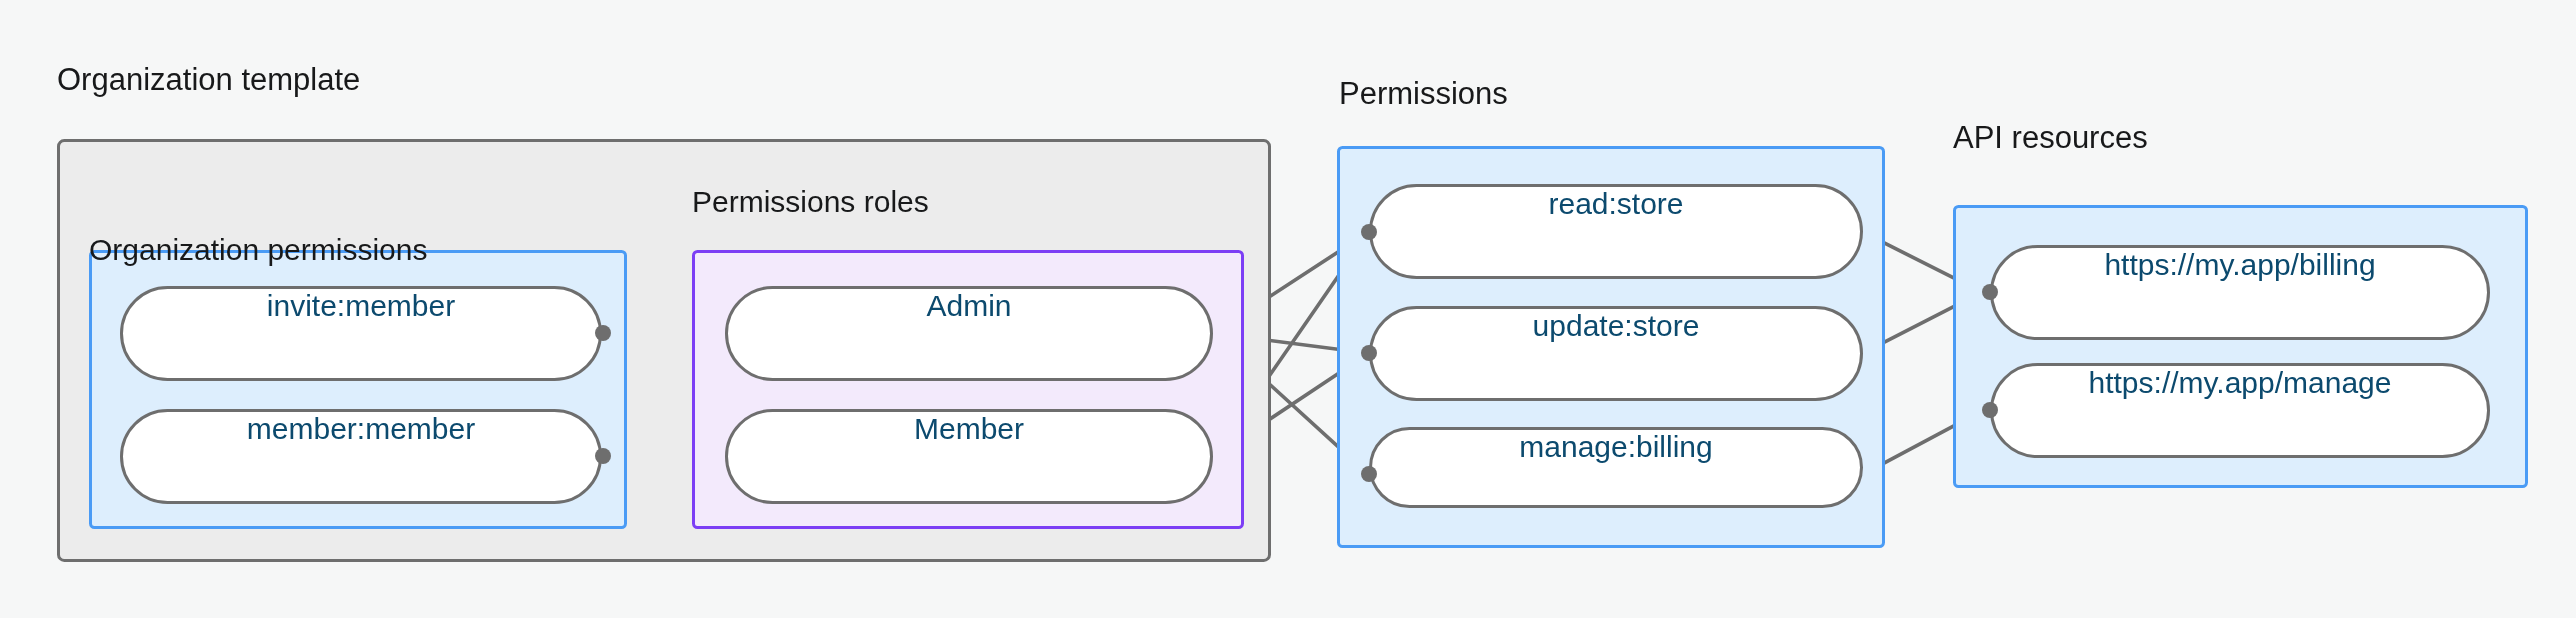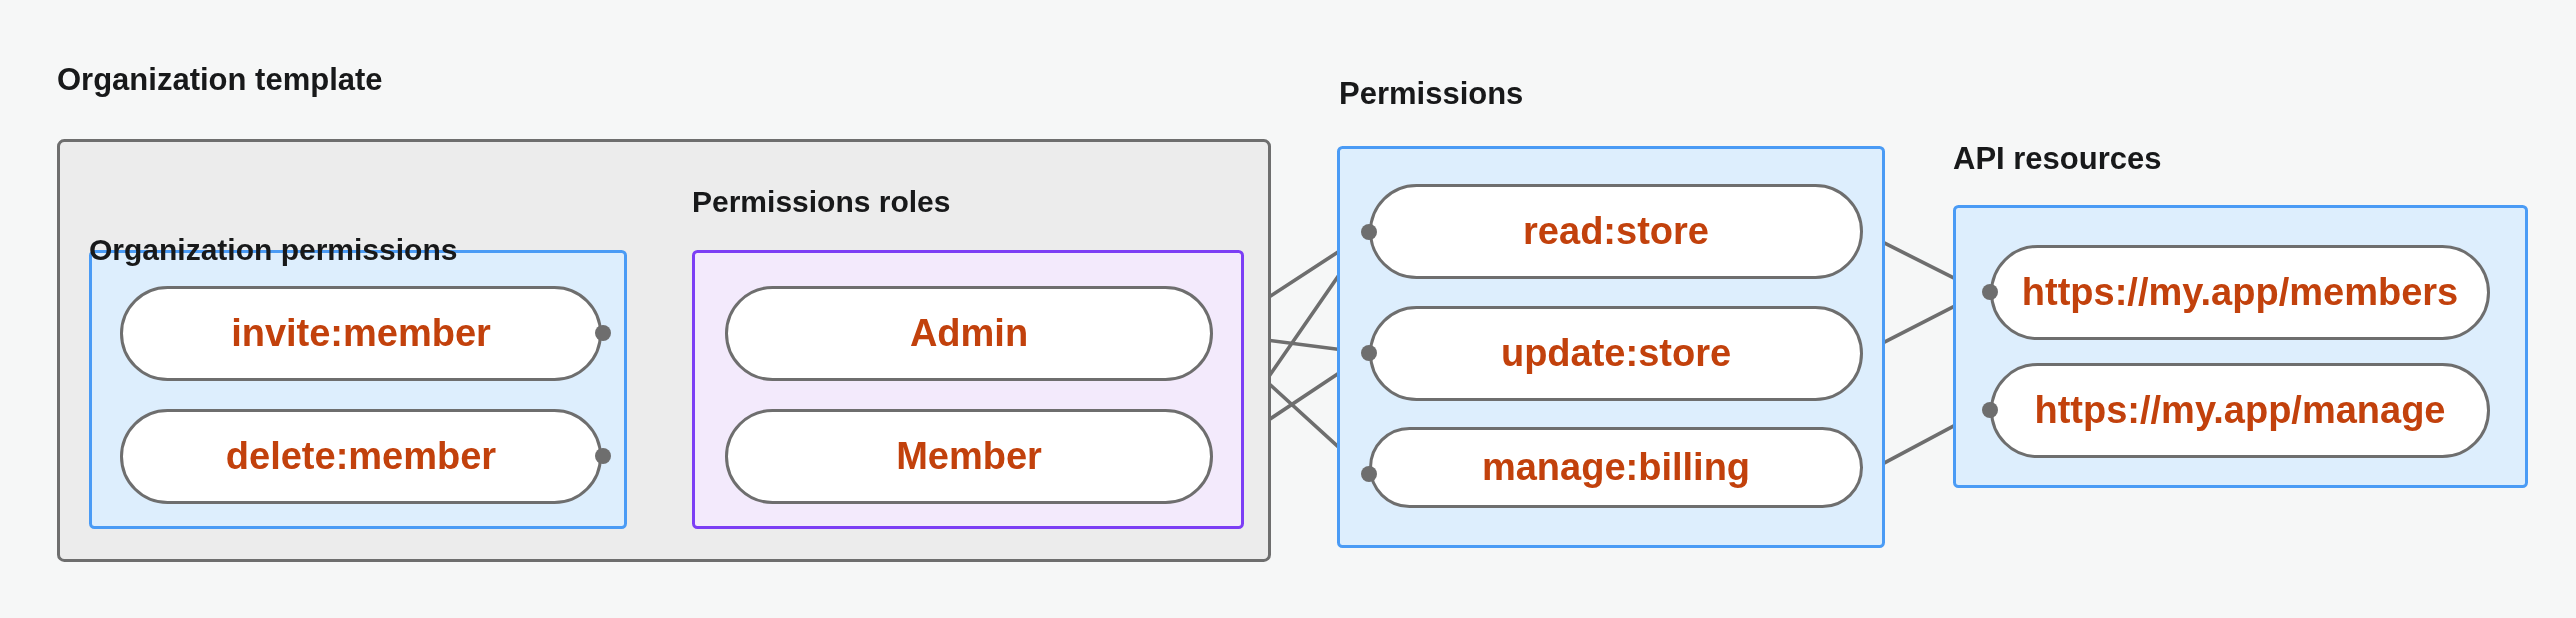--- a/index.html
+++ b/index.html
@@ -11,21 +11,20 @@
   body {
     font-family: "Liberation Sans", sans-serif;
     -webkit-font-smoothing: antialiased;
   }
   #canvas {
     position: relative;
     width: 2576px;
     height: 619px;
     background: #f6f7f7;
     overflow: hidden;
-    font-weight: bold;
   }
 
   
   #edges {
     position: absolute;
     left: 0;
     top: 0;
     width: 2576px;
     height: 619px;
     pointer-events: none;
@@ -68,25 +67,25 @@
   }
 
   
   .node {
     position: absolute;
     box-sizing: border-box;
     background: #ffffff;
     border: 3.7px solid #6e6e6e;
     border-radius: 912px;
     display: flex;
-    align-items: center;
+    align-items: flex-start;
     justify-content: center;
     z-index: 4;
-    color: #c2410c;
-    font-size: 38px;
+    color: #0c4a6e;
+    font-size: 30px;
     white-space: nowrap;
   }
   .node-label {
     pointer-events: none;
   }
 
   
   .port {
     position: absolute;
     width: 16.4px;
@@ -137,21 +136,21 @@
   <div class="group-title inner" style="left:89px; top:187px;margin-top:48px;">Organization permissions</div>
 
   <div class="cluster blue" style="left:89px; top:250px; width:538px; height:279px;"></div>
 
   <div class="node" style="left:120px; top:286px; width:482px; height:95px;">
     <span class="node-label">invite:member</span>
   </div>
   <div class="port" style="left:595px; top:325px;"></div>
 
   <div class="node" style="left:120px; top:409px; width:482px; height:95px;">
-    <span class="node-label">delete:member</span>
+    <span class="node-label">member:member</span>
   </div>
   <div class="port" style="left:595px; top:448px;"></div>
 
   <div class="group-title inner" style="left:692px; top:187px;">Permissions roles</div>
 
   <div class="cluster purple" style="left:692px; top:250px; width:552px; height:279px;"></div>
 
   <div class="node" style="left:725px; top:409px; width:488px; height:95px;">
     <span class="node-label">Member</span>
   </div>
@@ -172,26 +171,26 @@
   <div class="node" style="left:1369px; top:306px; width:494px; height:95px;">
     <span class="node-label">update:store</span>
   </div>
   <div class="port" style="left:1361px; top:345px;"></div>
 
   <div class="node" style="left:1369px; top:427px; width:494px; height:81px;">
     <span class="node-label">manage:billing</span>
   </div>
   <div class="port" style="left:1361px; top:466px;"></div>
 
-  <div class="group-title" style="left:1953px; top:143px;">API resources</div>
+  <div class="group-title" style="left:1953px; top:122px;">API resources</div>
 
   <div class="cluster blue" style="left:1953px; top:205px; width:575px; height:283px;"></div>
 
   <div class="node" style="left:1990px; top:245px; width:500px; height:95px;">
-    <span class="node-label">https://my.app/members</span>
+    <span class="node-label">https://my.app/billing</span>
   </div>
   <div class="port" style="left:1982px; top:284px;"></div>
 
   <div class="node" style="left:1990px; top:363px; width:500px; height:95px;">
     <span class="node-label">https://my.app/manage</span>
   </div>
   <div class="port" style="left:1982px; top:402px;"></div>
 
 </div>
 

